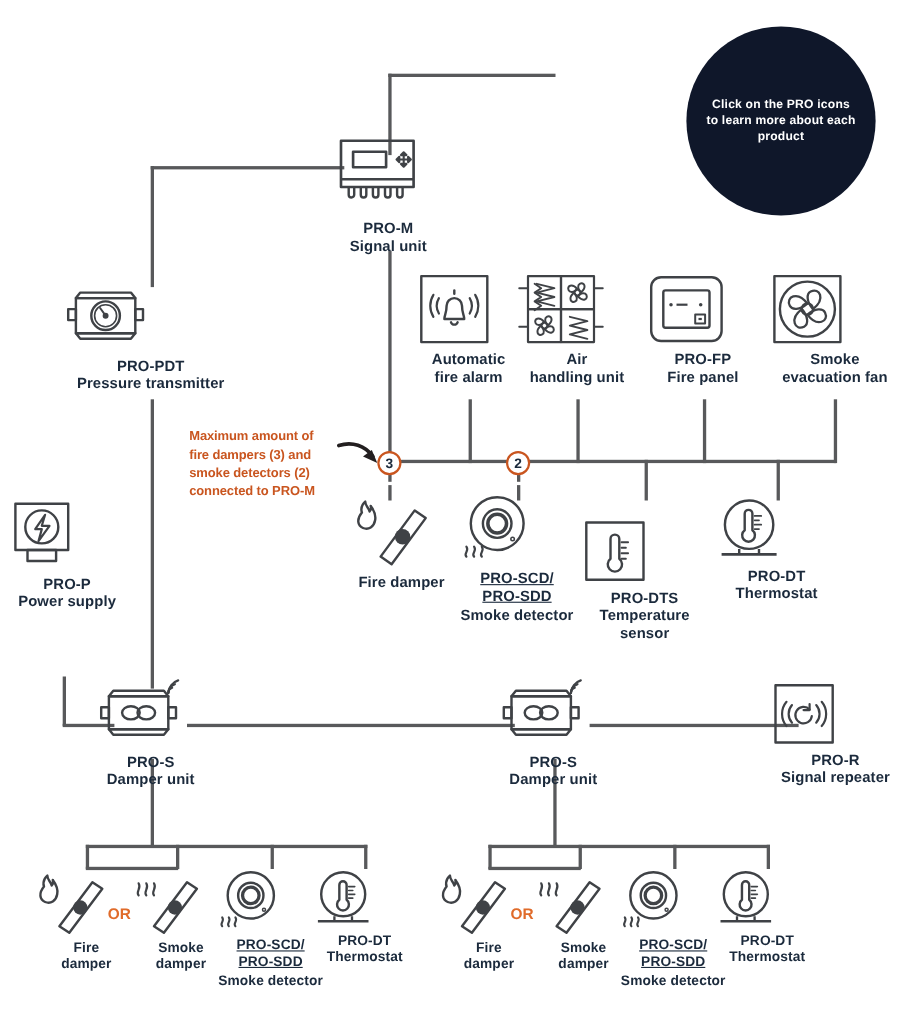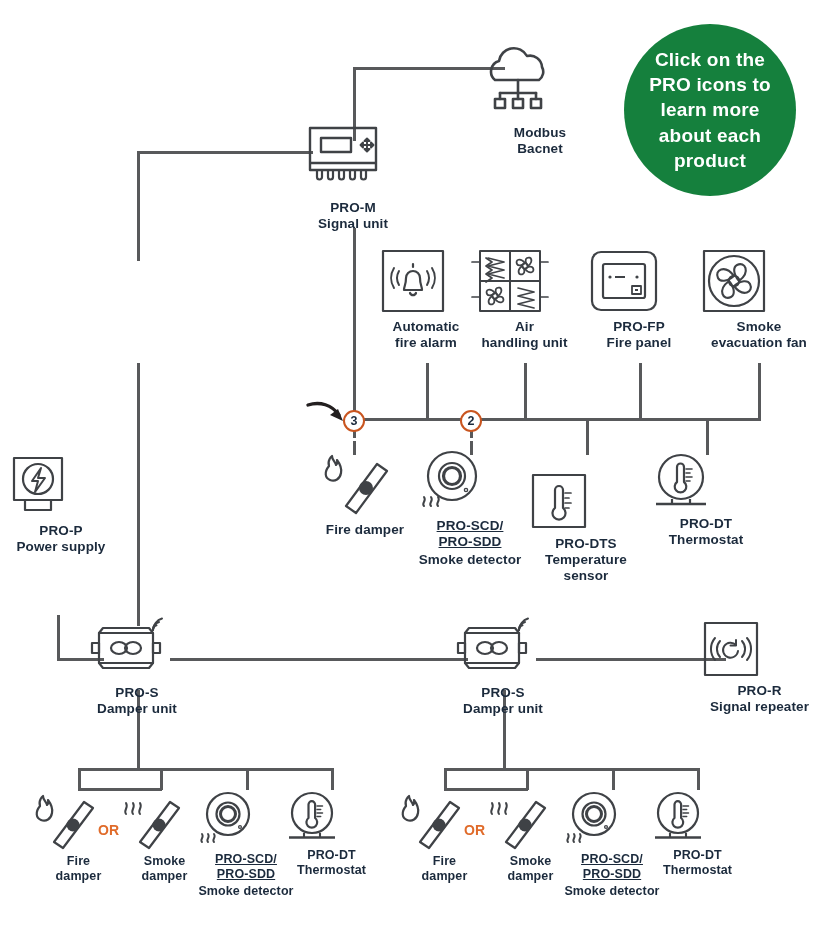--- a/index.html
+++ b/index.html
@@ -20,23 +20,23 @@
   .lbl {
     font-weight: bold; color: #1b2a3c; line-height: 1.18;
     letter-spacing: .1px; white-space: nowrap;
   }
   .lbl.s13 { font-size: 13.5px; }
   .lbl.s12 { font-size: 12.5px; }
   .lbl.u { text-decoration: underline; }
 
   .cta {
     position: absolute; border-radius: 50%;
-    background: #15803d; color: #fff;
+    background: #0f172a; color: #fff;
     display: flex; align-items: center; justify-content: center;
-    text-align: center; font-weight: bold; font-size: 19px;
+    text-align: center; font-weight: bold; font-size: 11px;
     line-height: 1.33; letter-spacing: .2px; padding: 0 18px;
   }
 
   .note {
     position: absolute; color: #c9551f; font-weight: bold;
     font-size: 11.8px; line-height: 1.42; letter-spacing: -.1px;
   }
 
   .badge {
     position: absolute; width: 22px; height: 22px; border-radius: 50%;
@@ -99,37 +99,20 @@
   <div class="line v" style="left:160px; top:768px; height:22px;"></div>
 
   <div class="line v" style="left:503px; top:690px; height:80px;"></div>
   <div class="line h" style="left:444px; top:768px; width:256px;"></div>
   <div class="line v" style="left:444px; top:768px; height:22px;"></div>
   <div class="line v" style="left:612px; top:768px; height:22px;"></div>
   <div class="line v" style="left:697px; top:768px; height:22px;"></div>
   <div class="line h" style="left:444px; top:788px; width:84px;"></div>
   <div class="line v" style="left:526px; top:768px; height:22px;"></div>
 
-  <div class="node" style="left:478px; top:40px; width:124px;">
-    <span class="icon">
-      <svg width="80" height="80" viewBox="0 0 80 80" fill="none" stroke="#3f4246" stroke-width="2.6" stroke-linecap="round" stroke-linejoin="round">
-        <path d="M17 40 a11 11 0 0 1 4-19 a15 15 0 0 1 28-5 a12 12 0 0 1 15 11 a10 10 0 0 1 -3 13 z"></path>
-        <path d="M40 40 v13"></path>
-          <path d="M22 53 h36"></path>
-        <path d="M22 53 v6"></path>
-          <path d="M40 53 v6"></path>
-          <path d="M58 53 v6"></path>
-        <rect x="17" y="59" width="10" height="9"></rect>
-        <rect x="35" y="59" width="10" height="9"></rect>
-        <rect x="53" y="59" width="10" height="9"></rect>
-      </svg>
-    </span>
-    <div class="lbl s13" style="margin-top:5px;">Modbus</div>
-    <div class="lbl s13">Bacnet</div>
-  </div>
 
   <div class="node" style="left:296px; top:124px; width:114px;">
     <span class="icon">
       <svg width="94" height="72" viewBox="0 0 94 72" fill="none" stroke="#3f4246" stroke-width="2.4" stroke-linejoin="round">
         <rect x="14" y="4" width="66" height="42"></rect>
         <path d="M14 39 h66"></path>
         <rect x="25" y="14" width="30" height="14"></rect>
         <g stroke-width="1.9">
           <path d="M67 21 h8 M71 17 v8"></path>
           <path d="M64.5 21 l2.5 -2.5 v5 z" fill="#3f4246"></path>
@@ -143,20 +126,37 @@
           <path d="M43 46 v7 a2.5 2.5 0 0 0 5 0 v-7"></path>
           <path d="M54 46 v7 a2.5 2.5 0 0 0 5 0 v-7"></path>
           <path d="M65 46 v7 a2.5 2.5 0 0 0 5 0 v-7"></path>
         </g>
       </svg>
     </span>
     <div class="lbl s13" style="margin-top:4px;">PRO-M</div>
     <div class="lbl s13">Signal unit</div>
   </div>
 
+  <div class="node" style="left:57px; top:258px; width:160px;">
+    <span class="icon">
+      <svg width="78" height="62" viewBox="0 0 78 62" fill="none" stroke="#3f4246" stroke-width="2.2" stroke-linejoin="round">
+        <path d="M16 8 h46 l4 5 h-54 z"></path>
+        <rect x="12" y="13" width="54" height="32"></rect>
+        <path d="M12 45 h54 l-4 5 h-46 z"></path>
+        <rect x="5" y="23" width="7" height="10"></rect>
+        <rect x="66" y="23" width="7" height="10"></rect>
+        <circle cx="39" cy="29" r="13"></circle>
+        <circle cx="39" cy="29" r="10" stroke-width="1.5"></circle>
+        <path d="M39 29 l-5 -7" stroke-width="1.8" stroke-linecap="round"></path>
+        <circle cx="39" cy="29" r="1.6" fill="#3f4246"></circle>
+      </svg>
+    </span>
+    <div class="lbl s13" style="margin-top:5px;">PRO-PDT</div>
+    <div class="lbl s13">Pressure transmitter</div>
+  </div>
 
   <div class="node" style="left:380px; top:248px; width:92px;">
     <span class="icon">
       <svg width="66" height="66" viewBox="0 0 66 66" fill="none" stroke="#3f4246" stroke-width="2.2" stroke-linejoin="round" stroke-linecap="round">
         <rect x="3" y="3" width="60" height="60"></rect>
         <path d="M24 42 c0 -4 2 -5 2 -12 a7 7 0 0 1 14 0 c0 7 2 8 2 12 z"></path>
         <path d="M33 19 v-3"></path>
         <path d="M30 45 a3.2 3.2 0 0 0 6 0"></path>
         <path d="M19 23 a14 14 0 0 0 0 14" stroke-width="2"></path>
         <path d="M14 20 a19 19 0 0 0 0 20" stroke-width="2"></path>
@@ -232,20 +232,26 @@
           <path d="M38 33 c12 -9 6 -20 -2 -16 c-4 2 -4 9 2 16z"></path>
           <path d="M33 38 c9 12 20 6 16 -2 c-2 -4 -9 -4 -16 2z"></path>
           <path d="M28 33 c-12 9 -6 20 2 16 c4 -2 4 -9 -2 -16z"></path>
         </g>
       </svg>
     </span>
     <div class="lbl s13" style="margin-top:5px;">Smoke</div>
     <div class="lbl s13">evacuation fan</div>
   </div>
 
+  <div class="note" style="left:172px; top:388px; width:140px;">
+    <div>Maximum amount of</div>
+    <div>fire dampers (3) and</div>
+    <div>smoke detectors (2)</div>
+    <div>connected to PRO-M</div>
+  </div>
   <svg style="position:absolute; left:306px; top:396px;" width="44" height="32" viewBox="0 0 44 32">
     <path d="M2 9 C14 5 26 9 33 19" fill="none" stroke="#231f20" stroke-width="3.4" stroke-linecap="round"></path>
     <path d="M37 25 L24 19 L32 13 Z" fill="#231f20"></path>
   </svg>
 
   <div class="badge" style="left:343px; top:410px;">
     <span>3</span>
   </div>
   <div class="badge" style="left:460px; top:410px;">
     <span>2</span>

